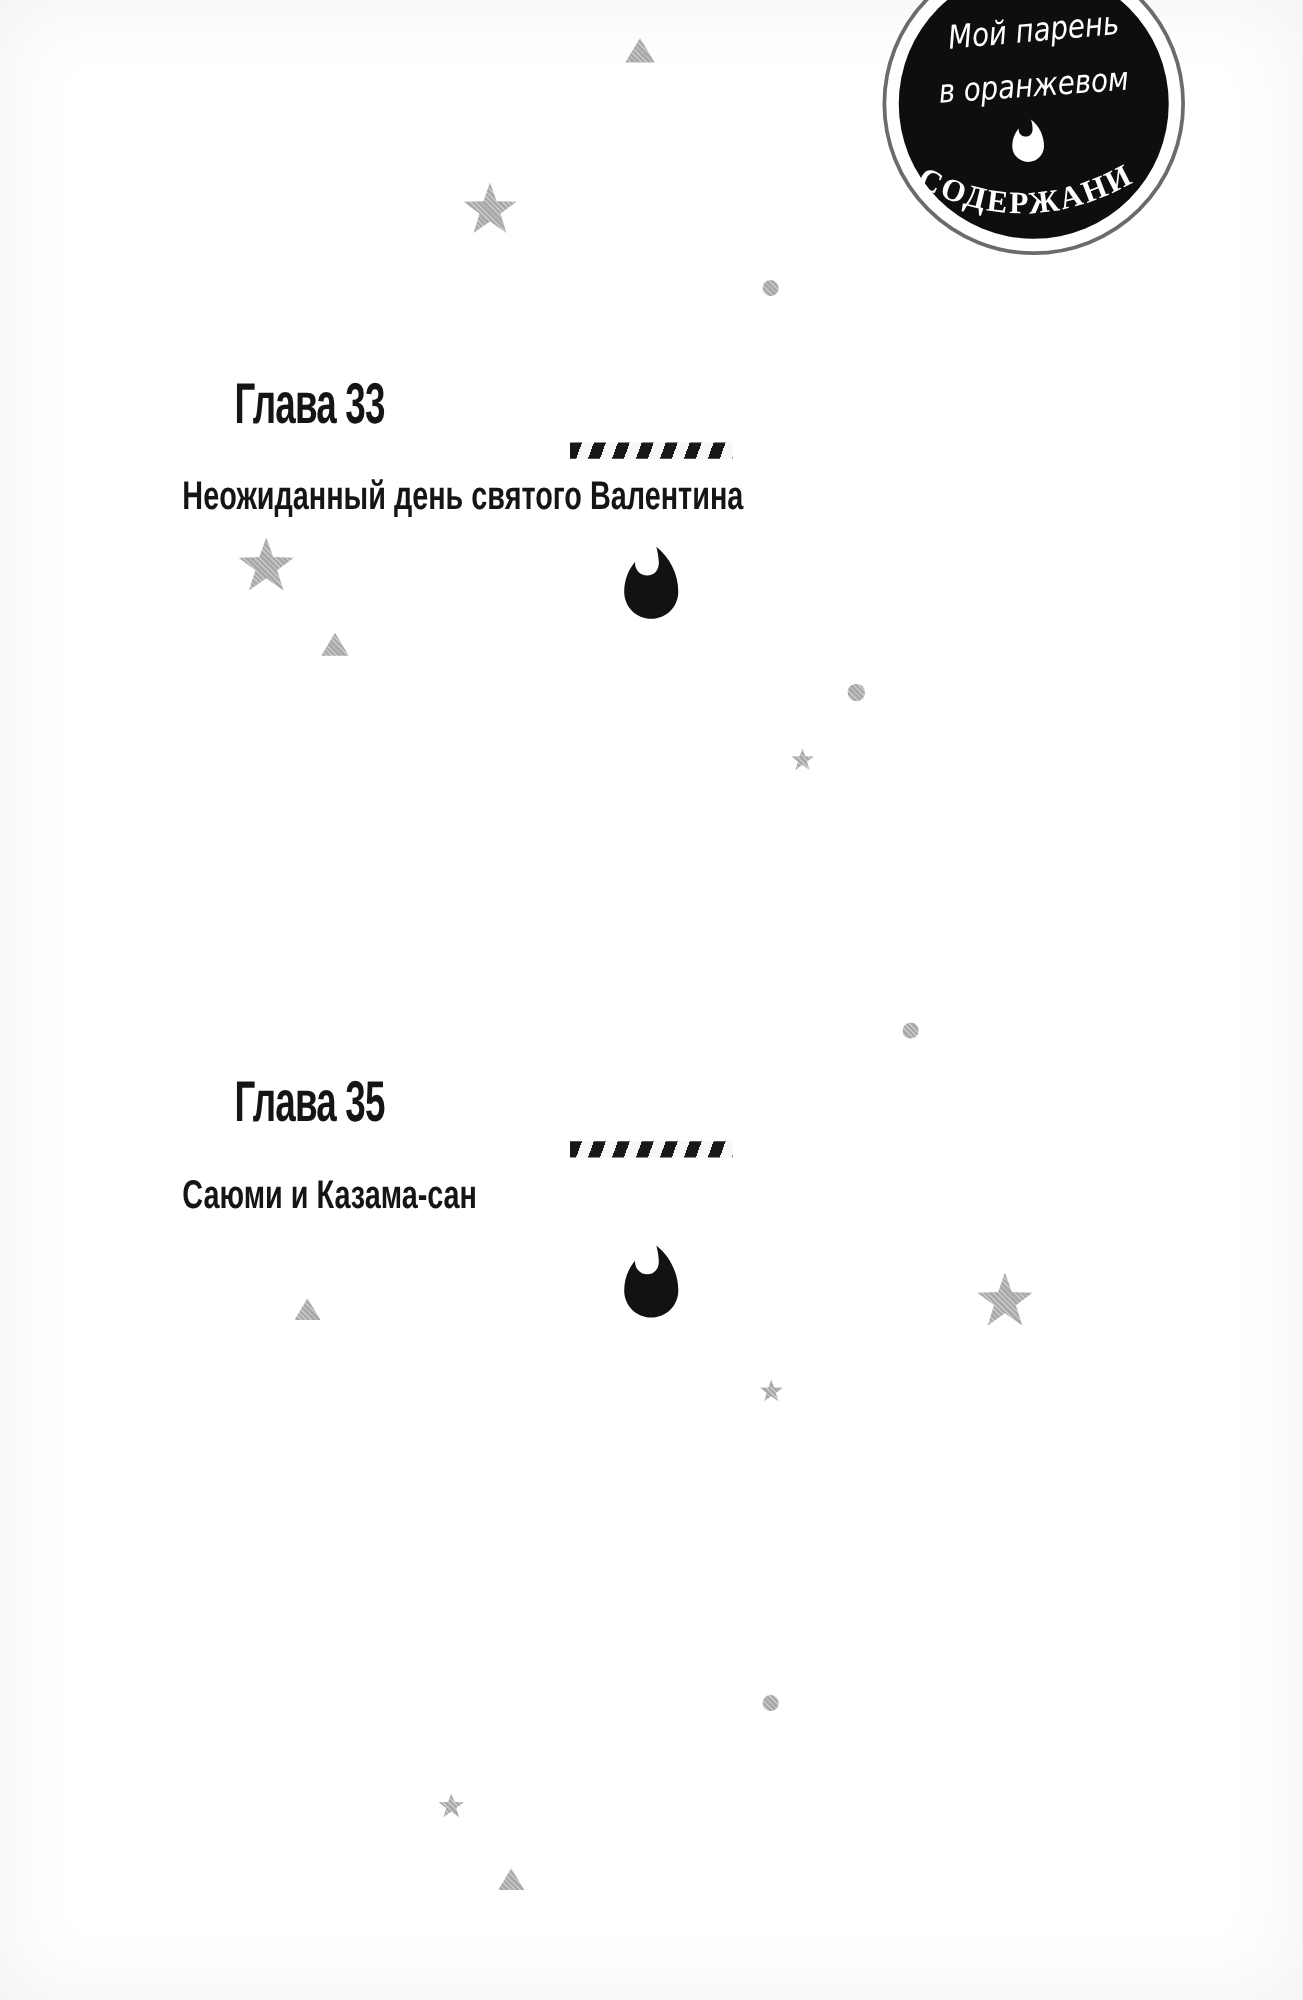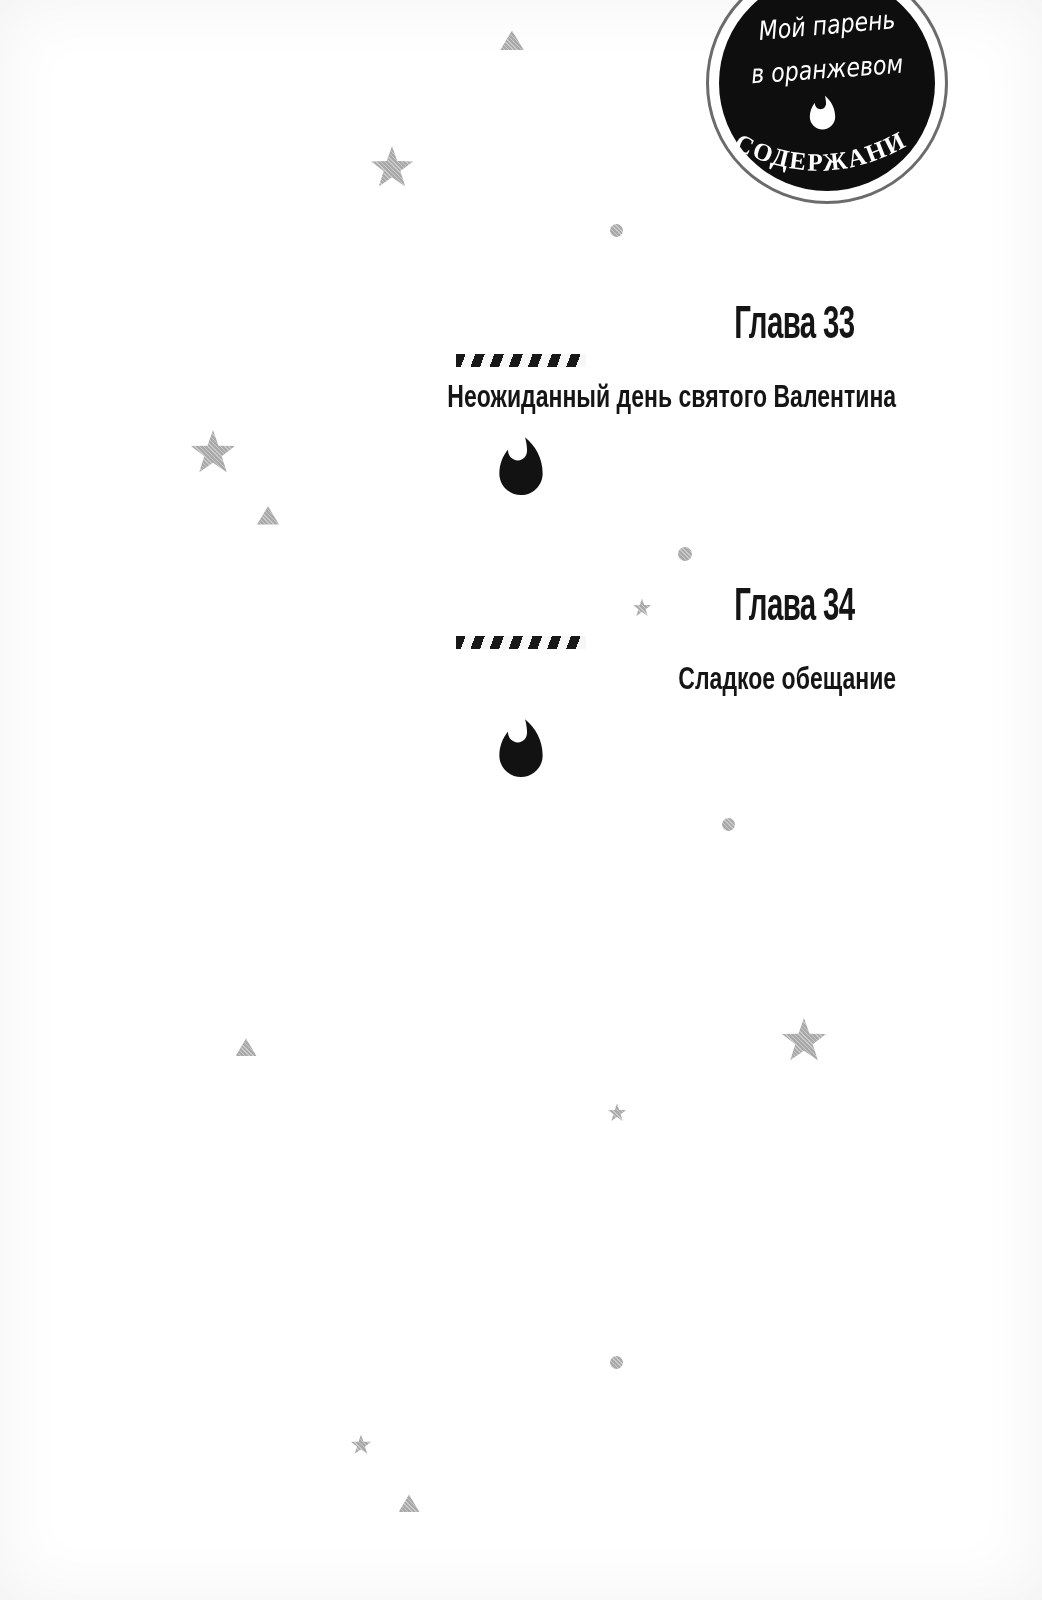--- a/index.html
+++ b/index.html
@@ -25,21 +25,21 @@
     clip-path: polygon(50% 0%, 62% 34%, 98% 35%, 69% 57%, 80% 92%, 50% 71%, 20% 92%, 31% 57%, 2% 35%, 38% 34%);
   }
   .deco.dot { border-radius: 50%; }
   .deco.triangle { clip-path: polygon(50% 4%, 100% 100%, 0% 100%); }
 
   
   .chapter {
     position: absolute;
     left: 0;
     width: 100%;
-    text-align: right;
+    text-align: left;
   }
   .ch-num {
     margin: 0;
     font-size: 46px;
     line-height: 52px;
     font-weight: 700;
     letter-spacing: -1px;
     transform: scaleX(.64);
     white-space: nowrap;
   }
@@ -150,24 +150,24 @@
 
   <section class="chapter" style="top:296px">
     <h2 class="ch-num">Глава 33</h2>
     <div class="stripe"></div>
     <div class="ch-title">Неожиданный день святого Валентина</div>
     <svg class="flame" viewBox="3.5 0 17 22.5" aria-hidden="true">
       <path d="M13.5.67s.74 2.65.74 4.8c0 2.06-1.35 3.73-3.41 3.73-2.07 0-3.63-1.67-3.63-3.73l.03-.36C5.21 7.51 4 10.62 4 14c0 4.42 3.58 8 8 8s8-3.58 8-8C20 8.61 17.41 3.8 13.5.67z"></path>
     </svg>
   </section>
 
-  <section class="chapter" style="top:578px">
-    <h2 class="ch-num">Глава 34</h2>
+
+  <section class="chapter" style="top:855px">
+    <h2 class="ch-num">Глава 35</h2>
     <div class="stripe"></div>
-    <div class="ch-title">Сладкое обещание</div>
+    <div class="ch-title">Саюми и Казама-сан</div>
     <svg class="flame" viewBox="3.5 0 17 22.5" aria-hidden="true">
       <path d="M13.5.67s.74 2.65.74 4.8c0 2.06-1.35 3.73-3.41 3.73-2.07 0-3.63-1.67-3.63-3.73l.03-.36C5.21 7.51 4 10.62 4 14c0 4.42 3.58 8 8 8s8-3.58 8-8C20 8.61 17.41 3.8 13.5.67z"></path>
     </svg>
   </section>
 
 
-
 </div>
 
 </body></html>

